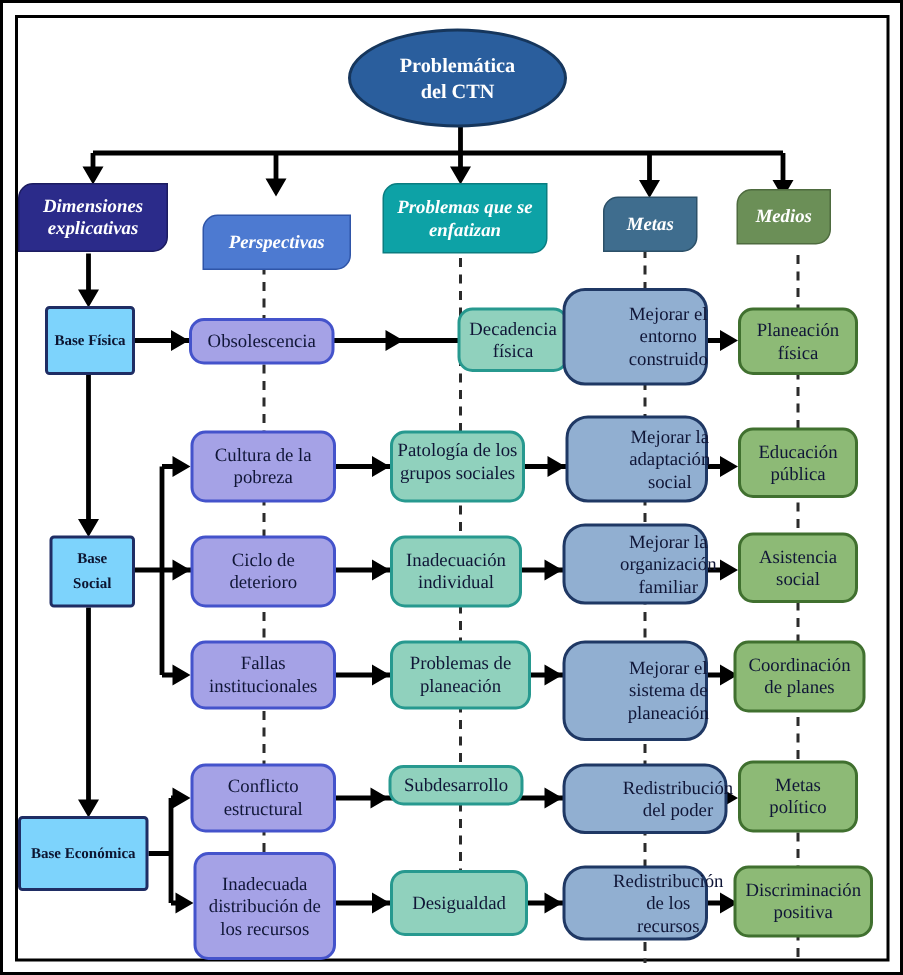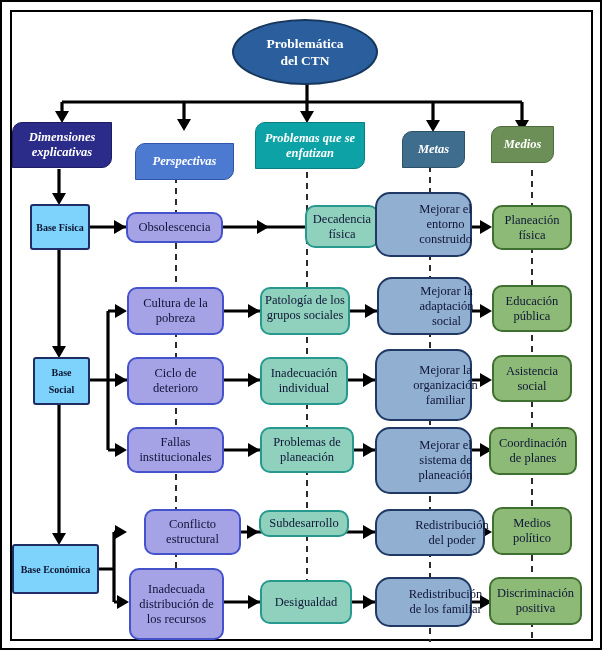--- a/index.html
+++ b/index.html
@@ -43,33 +43,33 @@
   .base{background:#7dd3fc;border:2.5px solid #1f2d64;border-radius:3px;
         font-weight:bold;color:#0c1430;font-size:10px;line-height:17px;}
   .b1{left:28px;top:202px;width:60px;height:46px;}
   .b2{left:31px;top:355px;width:57px;height:48px;}
   .b3{left:10px;top:542px;width:87px;height:50px;}
   .pv{background:#a5a2e6;border:2px solid #4453cb;border-radius:10px;}
   .p1{left:124px;top:210px;width:97px;height:31px;}
   .p2{left:125px;top:285px;width:97px;height:48px;}
   .p3{left:125px;top:355px;width:97px;height:48px;}
   .p4{left:125px;top:425px;width:97px;height:46px;}
-  .p5{left:125px;top:507px;width:97px;height:46px;margin-left:17px;}
+  .p5{left:125px;top:507px;width:97px;height:46px;}
   .p6{left:127px;top:566px;width:95px;height:72px;}
   .pr{background:#90d1bd;border:2px solid #27998f;border-radius:10px;}
   .q1{left:267px;top:203px;width:74px;height:43px;margin-left:36px;}
   .q2{left:258px;top:285px;width:90px;height:48px;overflow:hidden;align-items:flex-start;padding-top:4px;}
   .q3{left:258px;top:355px;width:88px;height:48px;}
   .q4{left:258px;top:425px;width:94px;height:46px;}
   .q5{left:257px;top:508px;width:90px;height:27px;}
   .q6{left:258px;top:578px;width:92px;height:44px;}
   .mt{background:#91afd1;border:2.5px solid #1f3864;border-radius:15px;padding-left:47px;}
   .m1{left:373px;top:190px;width:97px;height:65px;}
   .m2{left:375px;top:275px;width:95px;height:58px;}
-  .m3{left:373px;top:347px;width:97px;height:72px;}
+  .m3{left:373px;top:347px;width:97px;height:54px;}
   .m4{left:373px;top:425px;width:97px;height:67px;}
   .m5{left:373px;top:507px;width:110px;height:47px;}
   .m6{left:373px;top:575px;width:97px;height:50px;}
   .md{background:#8dba76;border:2px solid #40702f;border-radius:10px;}
   .d1{left:490px;top:203px;width:80px;height:45px;}
   .d2{left:490px;top:283px;width:80px;height:47px;}
   .d3{left:490px;top:353px;width:80px;height:47px;}
   .d4{left:487px;top:425px;width:88px;height:48px;}
   .d5{left:490px;top:505px;width:80px;height:48px;}
   .d6{left:487px;top:575px;width:93px;height:48px;}
@@ -149,21 +149,21 @@
   <div class="node pr q3">Inadecuación individual</div>
   <div class="node pr q4">Problemas de planeación</div>
   <div class="node pr q5">Subdesarrollo</div>
   <div class="node pr q6">Desigualdad</div>
 
   <div class="node mt m1">Mejorar el entorno construido</div>
   <div class="node mt m2">Mejorar la adaptación social</div>
   <div class="node mt m3">Mejorar la organización familiar</div>
   <div class="node mt m4">Mejorar el sistema de planeación</div>
   <div class="node mt m5">Redistribución del poder</div>
-  <div class="node mt m6">Redistribución de los familiar</div>
+  <div class="node mt m6">Redistribución de los recursos</div>
 
   <div class="node md d1">Planeación física</div>
   <div class="node md d2">Educación pública</div>
   <div class="node md d3">Asistencia social</div>
   <div class="node md d4">Coordinación de planes</div>
-  <div class="node md d5">Medios político</div>
+  <div class="node md d5">Metas político</div>
   <div class="node md d6">Discriminación positiva</div>
 </div>
 
 </body></html>

